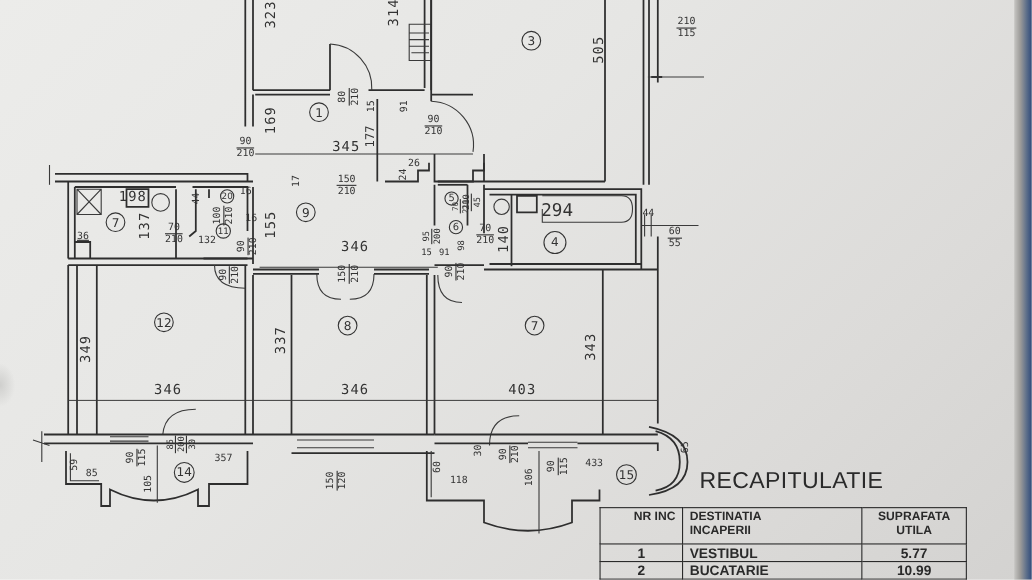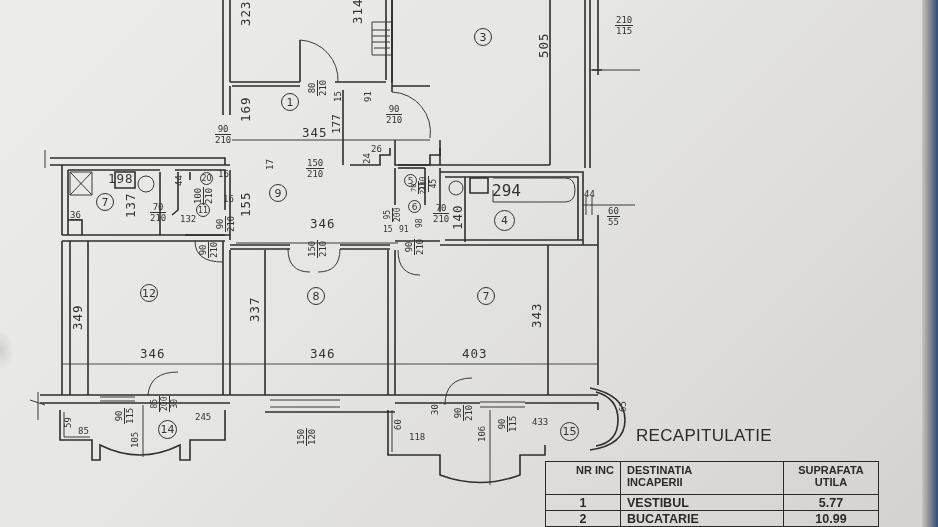--- a/index.html
+++ b/index.html
@@ -25,21 +25,21 @@
     .room-num {
       position: absolute; width: 18px; height: 18px; border: 1px solid #333; border-radius: 50%;
       font-family: "DejaVu Sans", sans-serif; font-size: 11px; color: #333;
       display: flex; align-items: center; justify-content: center; box-sizing: border-box;
     }
     .frac { position: absolute; font-size: 9px; color: #333; text-align: center; line-height: 1.15; }
     .frac .top { border-bottom: 1px solid #333; padding: 0 1px; display: block; }
     .frac .bot { display: block; }
     .recap-title {
       position: absolute; left: 636px; top: 426px;
-      font-family: "Liberation Sans", sans-serif; font-size: 17px; color: #2a2a2a; letter-spacing: 0.3px;
+      font-family: "Liberation Sans", sans-serif; font-size: 21px; color: #2a2a2a; letter-spacing: 0.3px;
     }
     table.recap {
       position: absolute; left: 545px; top: 461px; border-collapse: collapse;
       font-family: "Liberation Sans", sans-serif; font-weight: bold; color: #2a2a2a; font-size: 11.5px;
     }
     table.recap th, table.recap td { border: 1.5px solid #2a2a2a; padding: 0 6px; }
     table.recap th { font-size: 11px; height: 30px; vertical-align: top; padding-top: 2px; }
     table.recap th.c1 { width: 62px; text-align: right; }
     table.recap th.c2 { width: 150px; text-align: left; }
     table.recap th.c3 { width: 82px; text-align: center; }
@@ -193,21 +193,21 @@
   <div class="lbl big" style="left:108px;top:173px;">198</div>
   <div class="lbl sm" style="left:70px;top:211px;text-decoration:underline;">36</div>
   <div class="lbl sm" style="left:180px;top:215px;">132</div>
   <div class="lbl sm" style="left:223px;top:195px;">16</div>
   <div class="lbl" style="left:492px;top:183px;font-size:16px;">294</div>
   <div class="lbl sm" style="left:584px;top:190px;">44</div>
   <div class="lbl big" style="left:140px;top:348px;">346</div>
   <div class="lbl big" style="left:310px;top:348px;">346</div>
   <div class="lbl big" style="left:462px;top:348px;">403</div>
   <div class="lbl sm" style="left:78px;top:427px;">85</div>
-  <div class="lbl sm" style="left:195px;top:413px;">245</div>
+  <div class="lbl sm" style="left:195px;top:413px;">357</div>
   <div class="lbl sm" style="left:532px;top:418px;">433</div>
   <div class="lbl sm" style="left:409px;top:433px;">118</div>
   <div class="lbl xs" style="left:383px;top:226px;">15</div>
   <div class="lbl xs" style="left:399px;top:226px;">91</div>
   <div class="lbl sm" style="left:218px;top:170px;">16</div>
 
   <div class="frac rot" style="left:307px;top:96px;">
     <span class="top">80</span>
       <span class="bot">210</span>
   </div>

